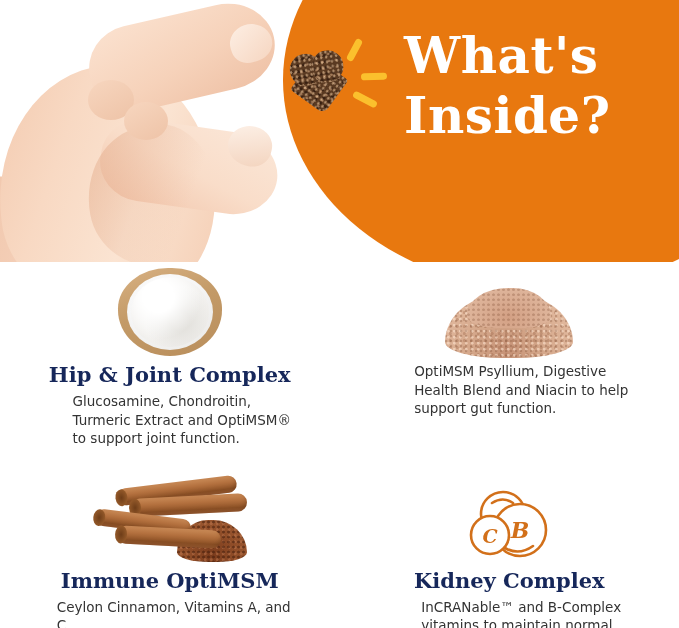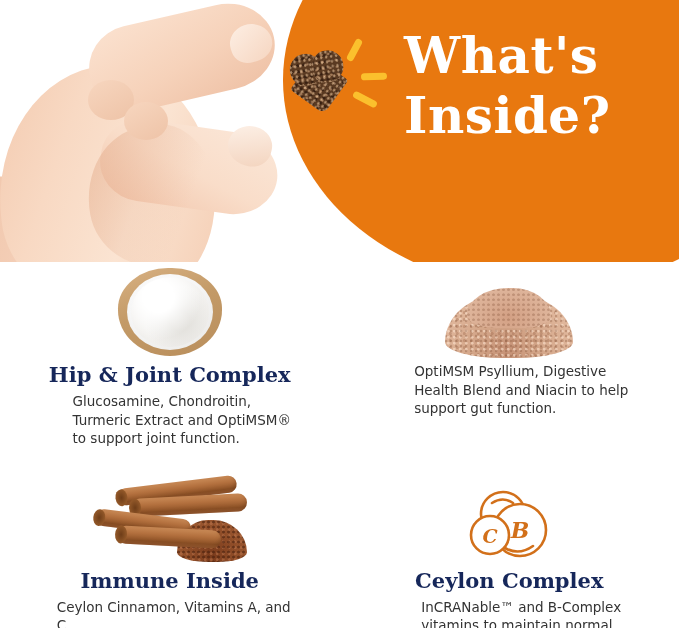--- a/index.html
+++ b/index.html
@@ -354,40 +354,40 @@
             </div>
           <div class="cinn-powder"></div>
           <div class="stick s-mid">
               <span class="cap"></span>
             </div>
           <div class="stick s-front">
               <span class="cap"></span>
             </div>
         </div>
       </div>
-      <div class="cell-title">Immune Inside</div>
+      <div class="cell-title">Immune OptiMSM</div>
       <div class="cell-body">Ceylon Cinnamon, Vitamins A, and C,
 as well as InCRANable™ to support
 immune function.</div>
     </div>
 
     <div class="cell" style="padding-top:20px;">
       <div class="cell-art">
         <div class="vit">
           <svg width="88" height="76" viewBox="0 0 88 76" fill="none" aria-hidden="true">
             <circle cx="38" cy="26" r="22" stroke="#D2701A" stroke-width="2.6" fill="#fff"></circle>
             <path d="M27 15 q11 -7 21 0" stroke="#D2701A" stroke-width="2.6" fill="none" stroke-linecap="round"></path>
             <circle cx="55" cy="42" r="26" stroke="#D2701A" stroke-width="2.6" fill="#fff"></circle>
             <path d="M40 60 q14 8 28 -2" stroke="#D2701A" stroke-width="2.6" fill="none" stroke-linecap="round"></path>
             <circle cx="25" cy="47" r="19" stroke="#D2701A" stroke-width="2.6" fill="#fff"></circle>
             <text x="25" y="55" text-anchor="middle" font-family="DejaVu Serif, Liberation Serif, serif" font-size="19" font-weight="bold" font-style="italic" fill="#D2701A">C</text>
             <text x="55" y="50" text-anchor="middle" font-family="DejaVu Serif, Liberation Serif, serif" font-size="22" font-weight="bold" font-style="italic" fill="#D2701A">B</text>
           </svg>
         </div>
       </div>
-      <div class="cell-title">Ceylon Complex</div>
+      <div class="cell-title">Kidney Complex</div>
       <div class="cell-body">InCRANable™ and B-Complex
 vitamins to maintain normal
 function of the urinary tract.</div>
     </div>
 
   </div>
 </div>
 
 </body></html>

